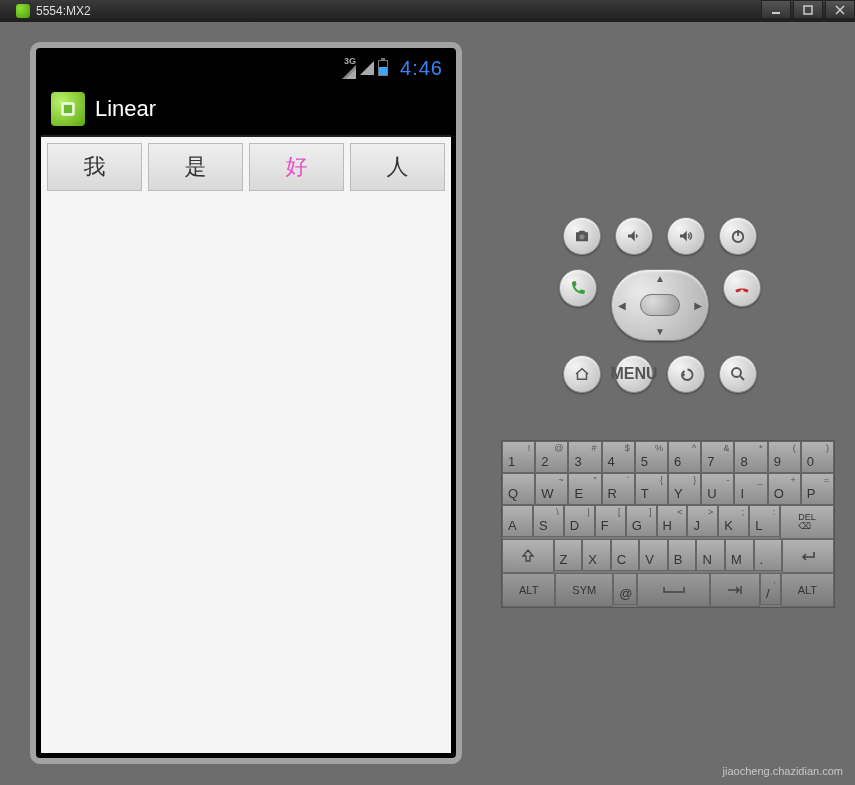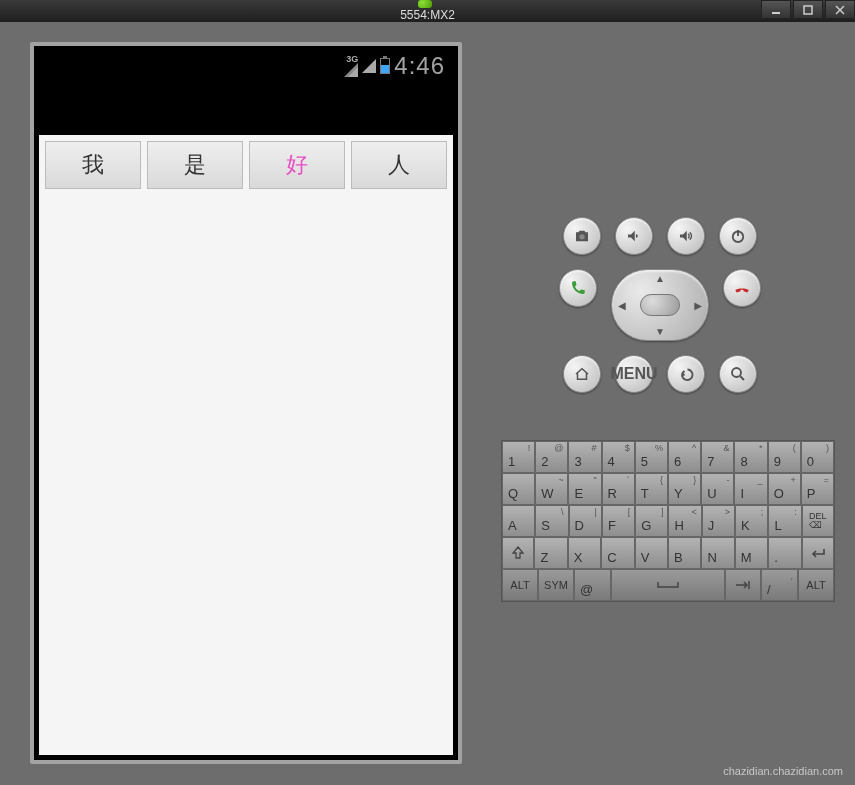--- a/index.html
+++ b/index.html
@@ -3,41 +3,41 @@
 <meta charset="utf-8">
 <style>
   * { box-sizing: border-box; margin: 0; padding: 0; font-family: Arial, "Microsoft YaHei", sans-serif; }
   body { width: 855px; height: 785px; overflow: hidden; background: #b8b8b8; }
 
   
   .bg-blur { position: absolute; inset: 0; background: linear-gradient(90deg, #c5c1bd, #d8d5d0 40%, #c2bdb8); filter: blur(4px); }
 
   
   .window { position: absolute; left: 0; top: 0; width: 855px; height: 785px; }
-  .titlebar { position: absolute; left: 0; top: 0; width: 855px; height: 22px; background: linear-gradient(#3a3a3a, #1e1e1e); display: flex; align-items: center; padding: 0 4px; color: #ddd; font-size: 12px; flex-direction: column; }
+  .titlebar { position: absolute; left: 0; top: 0; width: 855px; height: 22px; background: linear-gradient(#3a3a3a, #1e1e1e); display: flex; align-items: center; padding: 0 16px; color: #ddd; font-size: 12px; }
   .titlebar .favicon { width: 14px; height: 14px; border-radius: 3px; background: radial-gradient(circle at 30% 30%, #8be234, #4e9a06); margin-right: 6px; }
   .win-ctrls { position: absolute; right: 0; top: 0; display: flex; }
   .win-btn { width: 30px; height: 19px; background: linear-gradient(#555, #333); margin-left: 2px; display: flex; align-items: center; justify-content: center; color: #ccc; border: 1px solid #222; }
   .win-btn svg { width: 10px; height: 10px; }
 
   
   .emu { position: absolute; left: 0; top: 22px; width: 855px; height: 763px; background: #6d6d6d; }
 
   
-  .phone { position: absolute; left: 30px; top: 20px; width: 432px; height: 722px; background: #000; border: 4px solid #a3a3a3; border-radius: 2px; }
+  .phone { position: absolute; left: 30px; top: 20px; width: 432px; height: 722px; background: #000; border: 6px solid #a3a3a3; border-radius: 10px; }
   .screen { position: absolute; left: 5px; top: 5px; right: 5px; bottom: 5px; }
 
   
   .statusbar { height: 30px; background: #000; display: flex; align-items: center; justify-content: flex-end; padding-right: 8px; gap: 4px; }
   .sb-3g { color: #aaa; font-size: 9px; font-weight: bold; line-height: 8px; text-align: right; }
   .sb-signal { width: 14px; height: 14px; }
   .sb-batt { width: 10px; height: 16px; border: 1px solid #777; position: relative; }
   .sb-batt::before { content:""; position:absolute; left:2px; top:-3px; width:4px; height:2px; background:#777; }
   .sb-batt::after { content:""; position:absolute; left:0; bottom:0; width:100%; height:55%; background:#3ea6ff; }
-  .sb-clock { color:#a3a3a3; font-size:24px; margin-left:0; letter-spacing:1px; }
+  .sb-clock { color:#3b82f6; font-size:20px; margin-left:8px; letter-spacing:1px; }
 
   
   .appbar { height: 54px; background: #000; display: flex; align-items: center; padding: 0 10px; gap: 10px; border-bottom: 2px solid #222; }
   .app-icon { width: 34px; height: 34px; border-radius: 4px; background: radial-gradient(circle at 30% 30%, #baf26c, #5da80c); display: flex; align-items: center; justify-content: center; }
   .app-icon svg { width: 20px; height: 20px; }
   .app-title { color: #fff; font-size: 22px; }
 
   
   .content { position: absolute; top: 84px; left: 0; right: 0; bottom: 0; background: #f5f5f5; padding: 6px; display: flex; gap: 6px; }
   .content .btn { flex: 1; height: 48px; background: linear-gradient(#efefef, #d9d9d9); border: 1px solid #bbb; font-size: 22px; color: #333; display: flex; align-items: center; justify-content: center; }
@@ -63,21 +63,21 @@
   .call-red svg { fill: #c62828; }
 
   
   .kbd { position: absolute; right: 20px; top: 418px; width: 334px; background: #7a7a7a; border:1px solid #555; }
   .krow { display: flex; }
   .key { height: 32px; border: 1px solid #666; background: linear-gradient(#b3b3b3, #8e8e8e); position: relative; display:flex; align-items:flex-end; justify-content:flex-start; padding: 0 4px 3px 5px; font-size: 13px; color: #333; }
   .key .sup { position: absolute; top: 1px; right: 4px; font-size: 9px; color: #555; }
   .krow:last-child .key, .key.dark { background: linear-gradient(#9a9a9a, #7a7a7a); }
   .key.wide1 { flex: 1; }
   .key.space { flex: 4; }
-  .key.center { align-items:center; justify-content:center; padding:4px; font-size:11px; }
+  .key.center { align-items:center; justify-content:center; padding:16px; font-size:11px; }
 
   
   .watermark { position: absolute; right: 12px; bottom: 8px; text-align: right; color: #dcdcdc; }
   .watermark .line1 { font-size: 18px; letter-spacing: 1px; }
   .watermark .line1 .boxed { display:inline-block; padding: 0 3px; border:1px solid #ccc; margin:0 1px; font-size: 15px; }
   .watermark .line2 { font-size: 11px; color: #c8c8c8; }
 </style>
 </head>
 <body>
 
@@ -118,20 +118,29 @@
                 <path d="M4 14 L14 14 L14 4 Z" fill="#aaa"></path>
               </svg>
           </div>
           <svg class="sb-signal" viewBox="0 0 14 14">
               <path d="M0 14 L14 14 L14 0 Z" fill="#aaa"></path>
             </svg>
           <div class="sb-batt"></div>
           <div class="sb-clock">4:46</div>
         </div>
 
+        <div class="appbar">
+          <div class="app-icon">
+            <svg viewBox="0 0 24 24">
+                <rect x="4" y="4" width="16" height="16" rx="2" fill="#fff" opacity=".85"></rect>
+                <rect x="7" y="7" width="10" height="10" fill="#6fb92e"></rect>
+              </svg>
+          </div>
+          <div class="app-title">Linear</div>
+        </div>
 
         <div class="content">
           <div class="btn">
               <span>我</span>
             </div>
           <div class="btn">
               <span>是</span>
             </div>
           <div class="btn magenta">
               <span>好</span>
@@ -289,16 +298,16 @@
         </div>
         <div class="key wide1 dark">
             <span>/</span>
             <span class="sup">,</span>
           </div>
         <div class="key wide1 center dark">ALT</div>
       </div>
     </div>
 
     <div class="watermark">
-      <div class="line2">chazidian.chazidian.com</div>
+      <div class="line2">jiaocheng.chazidian.com</div>
     </div>
   </div>
 </div>
 
 </body></html>

